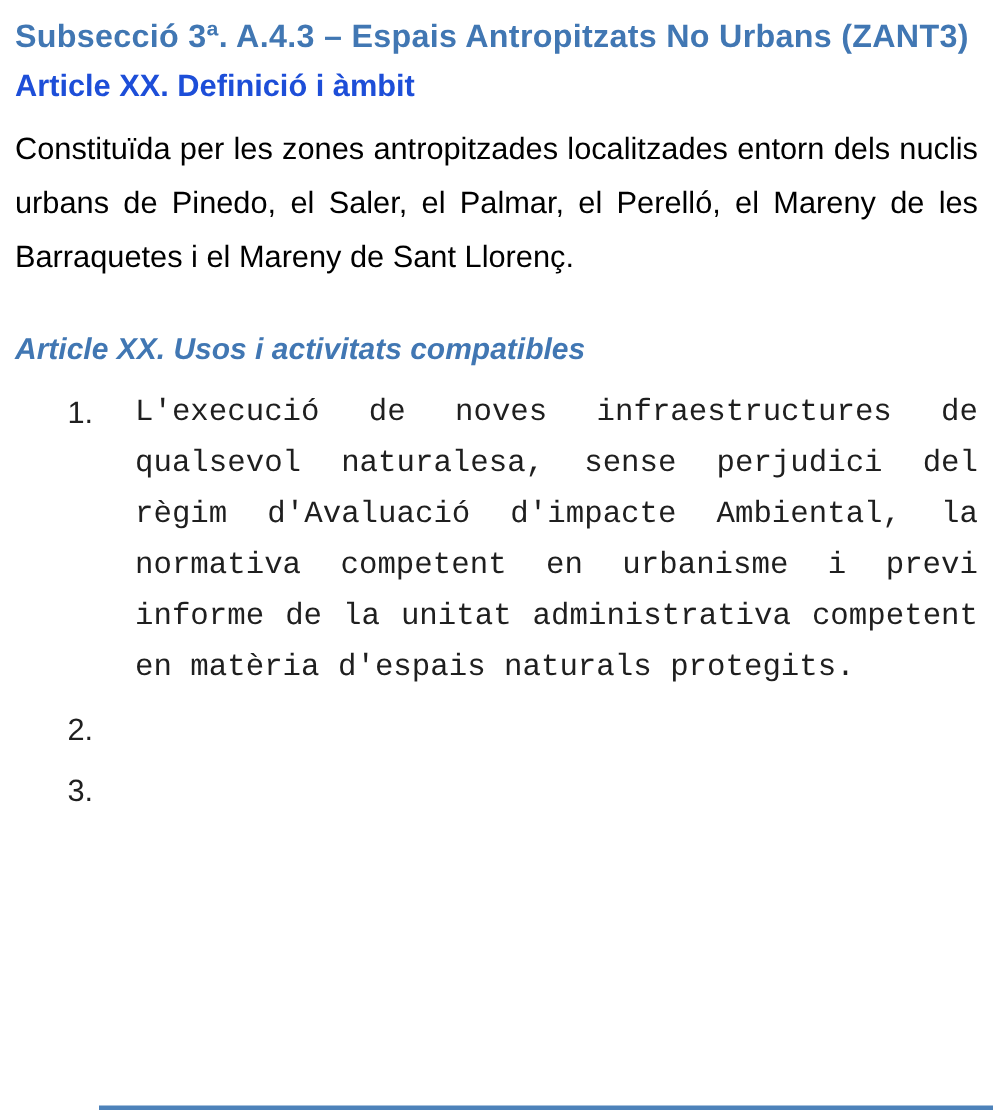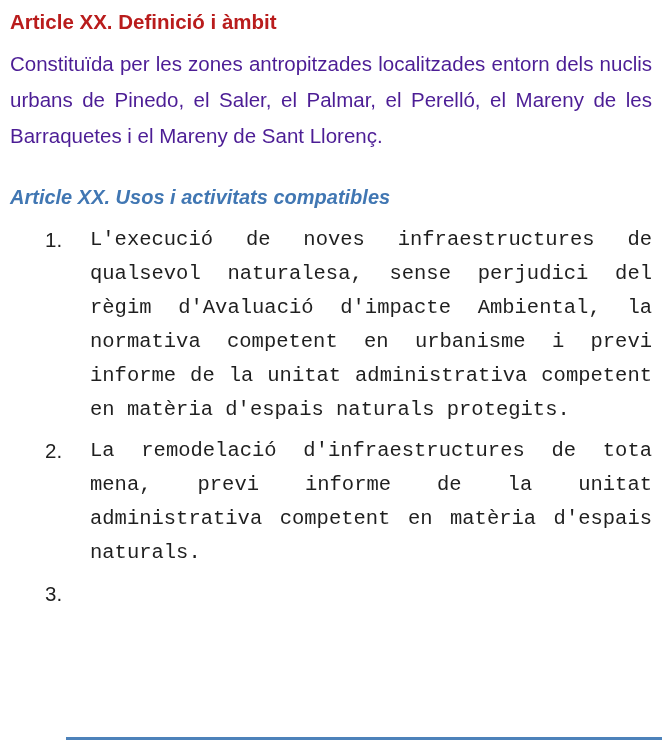--- a/index.html
+++ b/index.html
@@ -22,28 +22,28 @@
     color: #4177b3;
     font-size: 21.5px;
     font-weight: bold;
     line-height: 36px;
     text-align: justify;
     text-align-last: left;
     letter-spacing: 0.2px;
     margin: 0;
   }
   .article-heading {
-    color: #b91c1c;
+    color: #1d4ed8;
     font-size: 20.5px;
     font-weight: bold;
     line-height: 30px;
     margin: 1px 0 0 0;
   }
   .body-paragraph {
-    color: #4c1d95;
+    color: #000000;
     font-size: 20.5px;
     line-height: 36px;
     text-align: justify;
     margin: 9px 0 0 0;
   }
   .uses-heading {
     color: #4177b3;
     font-size: 20px;
     font-weight: bold;
     font-style: italic;
@@ -78,37 +78,37 @@
     bottom: 5px;
     height: 3px;
     background: #4d82ba;
   }
 </style>
 </head>
 <body>
 
 <div class="doc">
 
+  <h1 class="section-heading">Subsecció 3ª. A.4.3 – Espais Antropitzats No Urbans (ZANT3)</h1>
 
   <h2 class="article-heading">Article XX. Definició i àmbit</h2>
 
   <p class="body-paragraph">Constituïda per les zones antropitzades localitzades entorn dels nuclis urbans de Pinedo, el Saler, el Palmar, el Perelló, el Mareny de les Barraquetes i el Mareny de Sant Llorenç.</p>
 
   <h2 class="uses-heading">Article XX. Usos i activitats compatibles</h2>
 
   <ol class="uses-list">
 
       <li class="item">
         <span class="num">1.</span>
         <span class="txt">L'execució de noves infraestructures de qualsevol naturalesa, sense perjudici del règim d'Avaluació d'impacte Ambiental, la normativa competent en urbanisme i previ informe de la unitat administrativa competent en matèria d'espais naturals protegits.</span>
       </li>
 
       <li class="item">
         <span class="num">2.</span>
-        <span class="txt">La remodelació d'infraestructures de tota mena, previ informe de la unitat administrativa competent en matèria d'espais naturals.</span>
       </li>
 
       <li class="item">
         <span class="num">3.</span>
       </li>
     </ol>
 
 </div>
 
 <div class="cutoff-box-border"></div>

